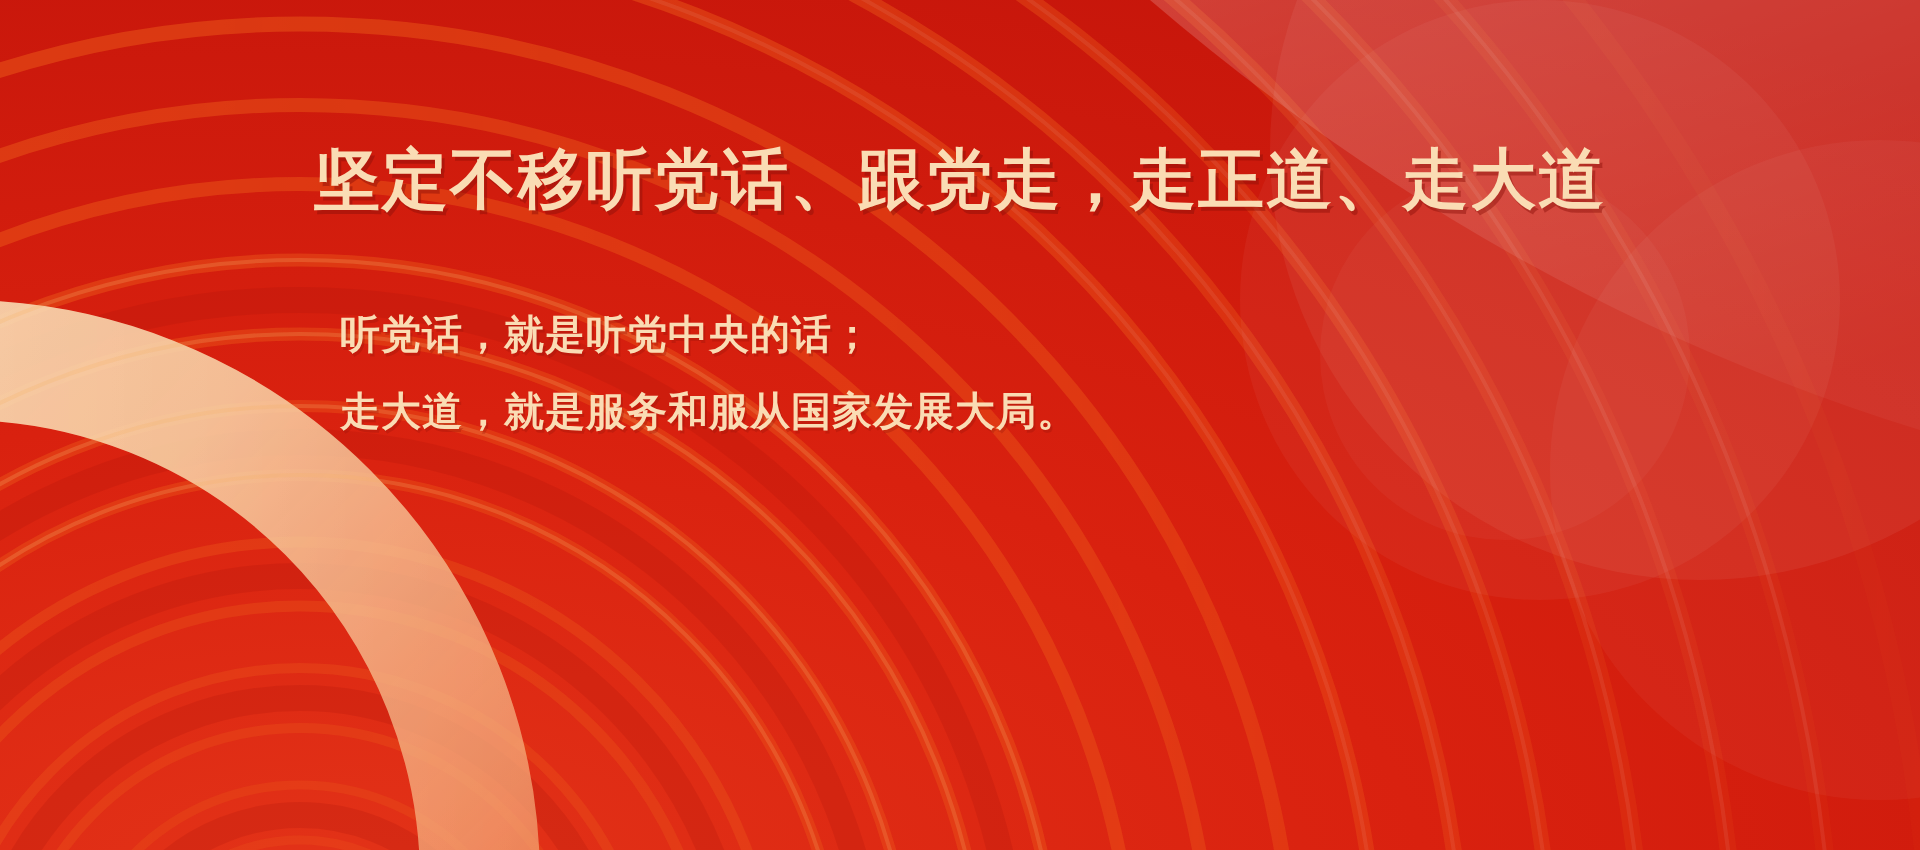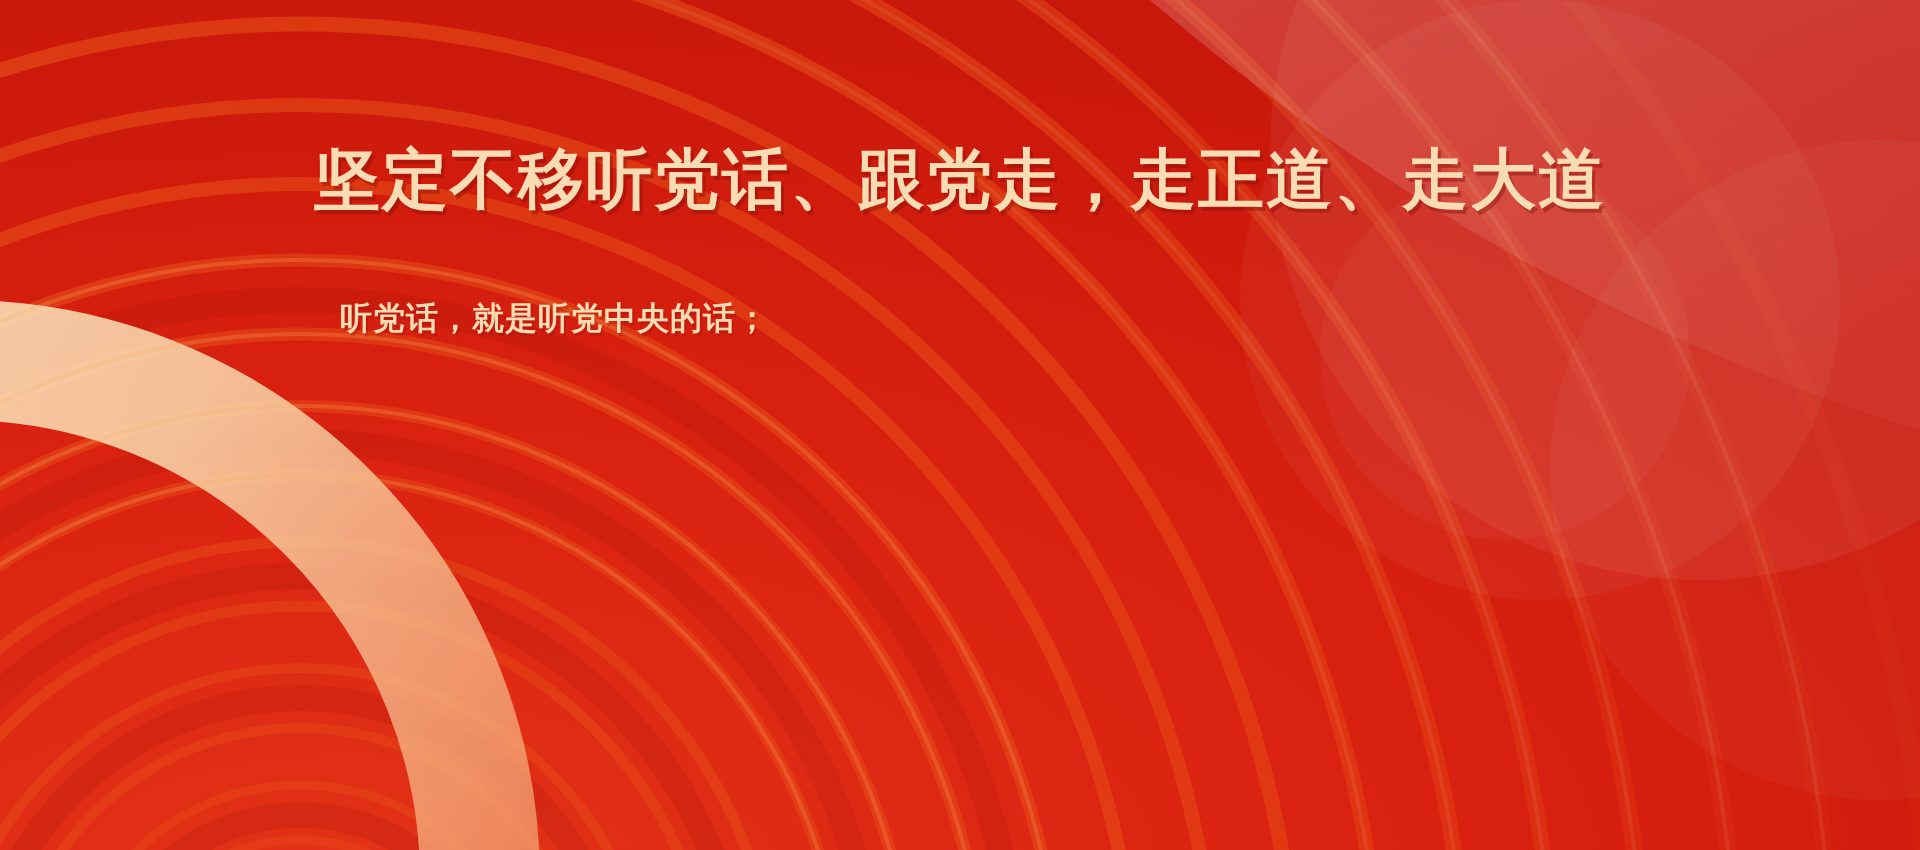--- a/index.html
+++ b/index.html
@@ -47,27 +47,28 @@
     text-shadow: 3px 4px 0 rgba(140,15,8,0.45);
   }
 
   #body-block {
     position: absolute;
     top: 288px;
     left: 340px;
     width: 1300px;
   }
   .body-line {
-    font-size: 32px;
+    font-size: 40px;
     line-height: 61px;
     font-weight: 700;
     color: #fadcb4;
     letter-spacing: 1px;
     white-space: nowrap;
     text-shadow: 2px 3px 0 rgba(150,20,10,0.30);
+    margin-top: 16px;
   }
 </style>
 </head>
 <body>
 
 <div id="stage">
 
   <div class="bg-layer">
     <svg class="bg-svg" viewBox="0 0 1920 850" preserveAspectRatio="none">
       <defs>
@@ -167,16 +168,17 @@
       </g>
     </svg>
   </div>
 
   <div id="content">
 
     <div id="title">坚定不移听党话、跟党走，走正道、走大道</div>
 
     <div id="body-block">
       <div class="body-line">听党话，就是听党中央的话；</div>
+      <div class="body-line">走大道，就是服务和服从国家发展大局。</div>
     </div>
 
   </div>
 </div>
 
 </body></html>

